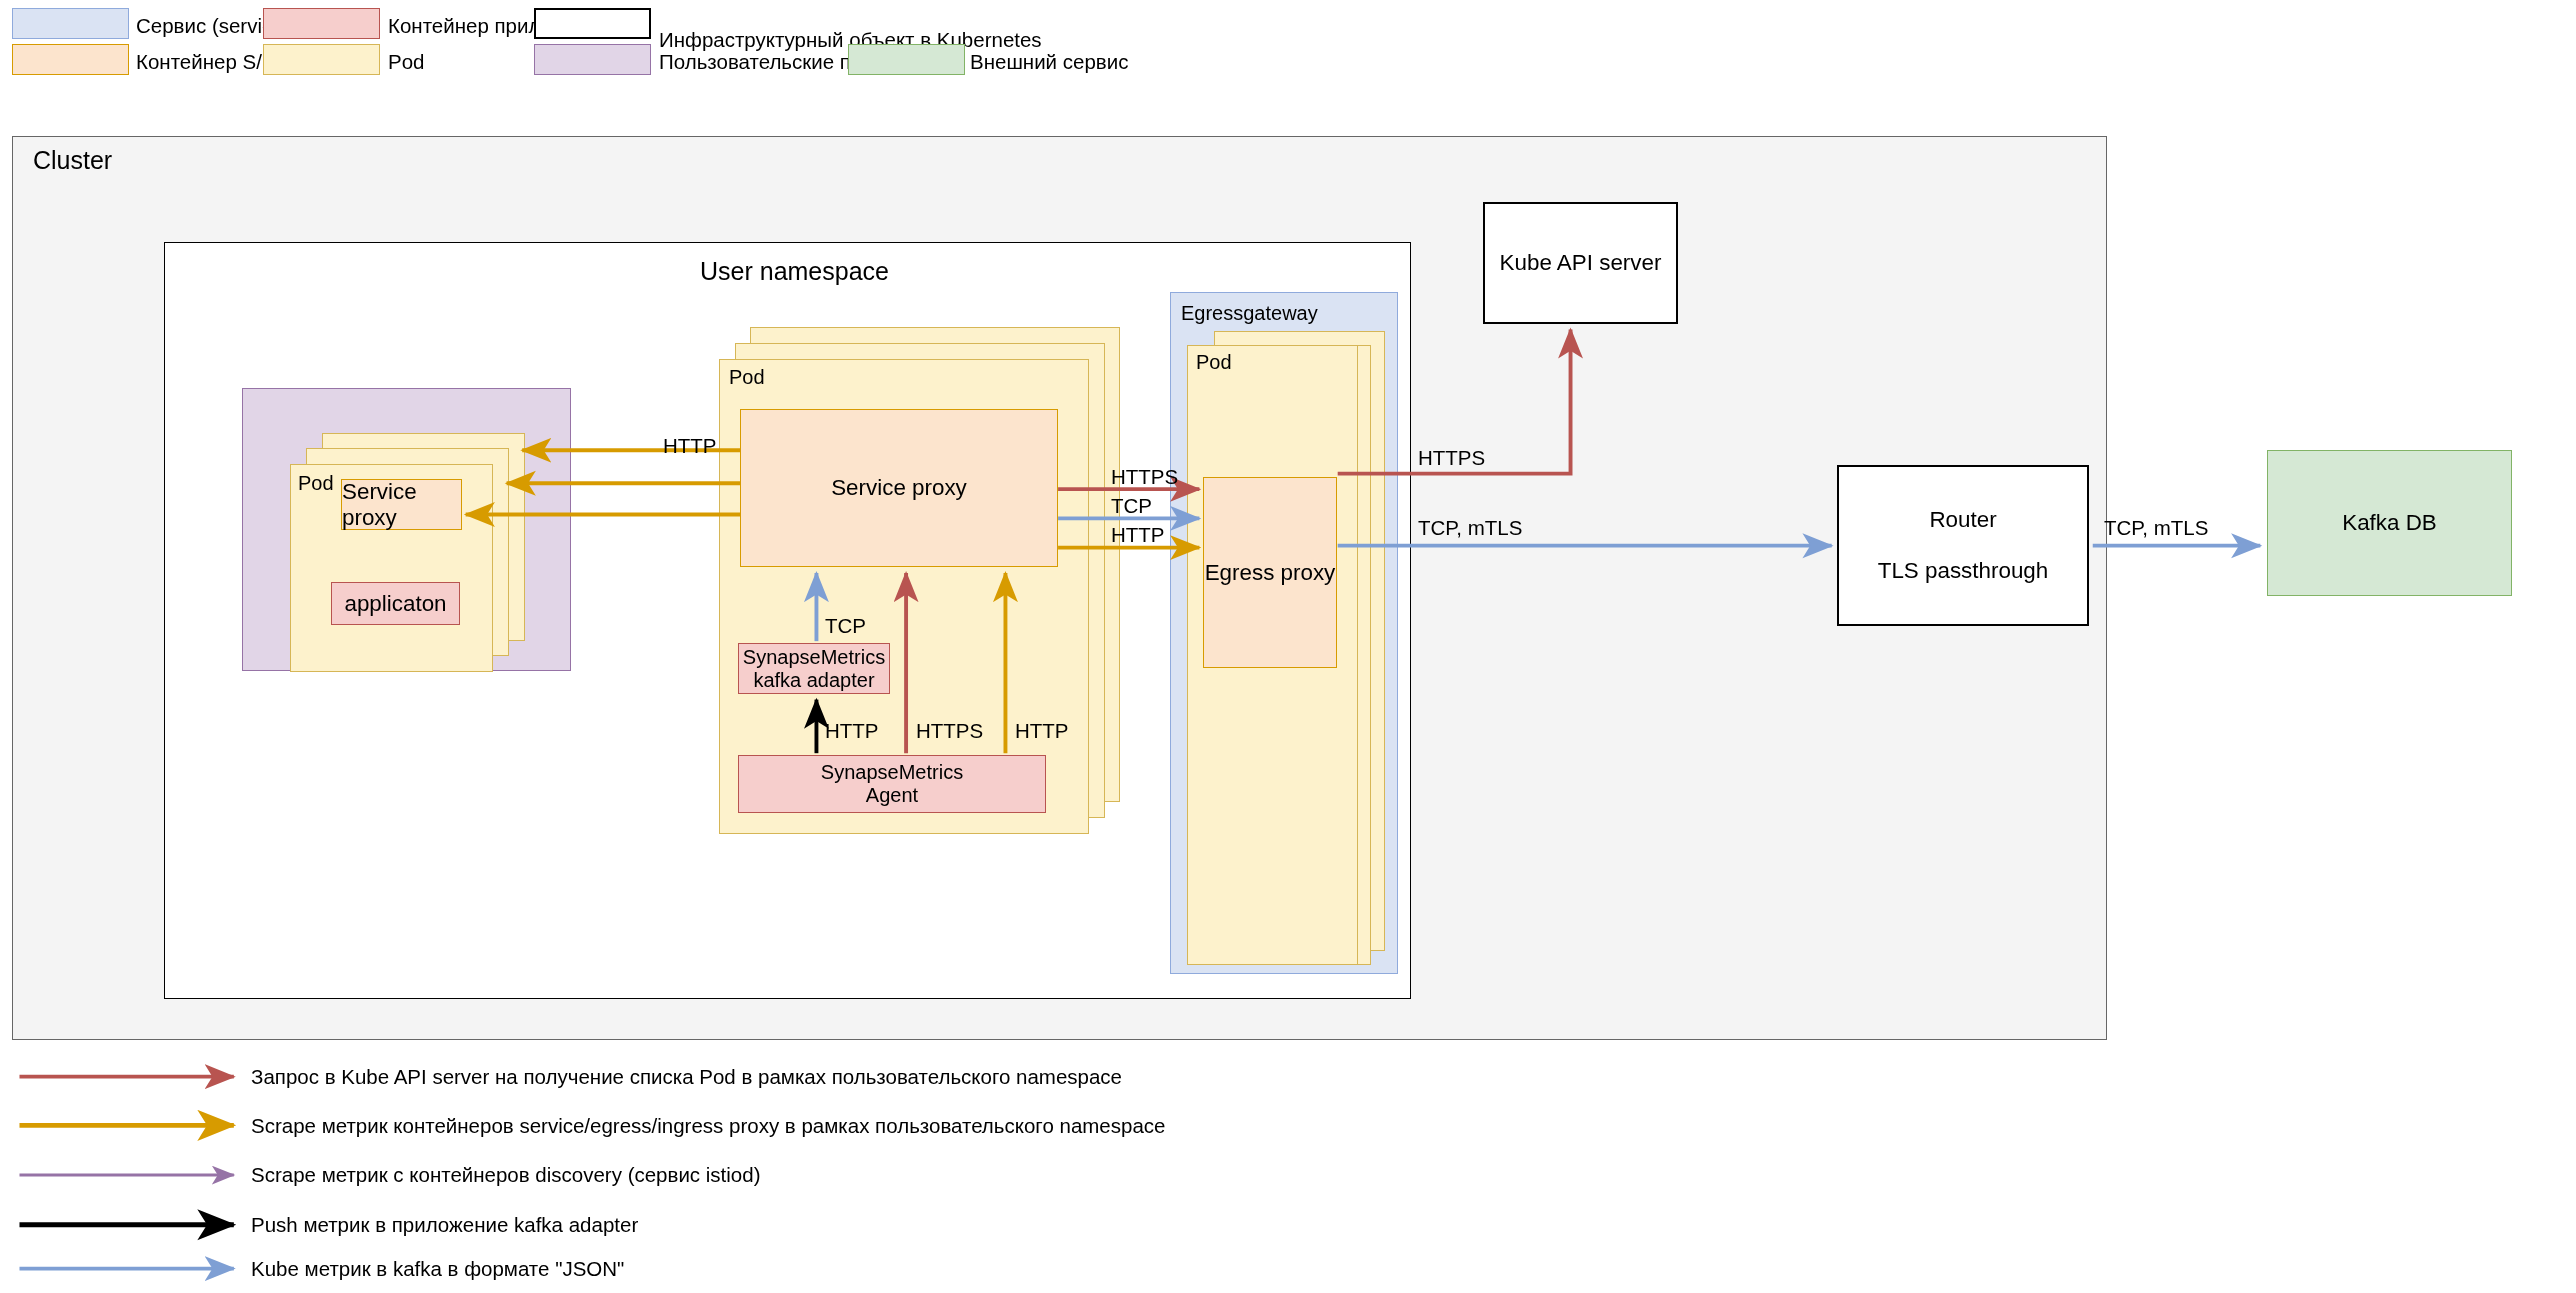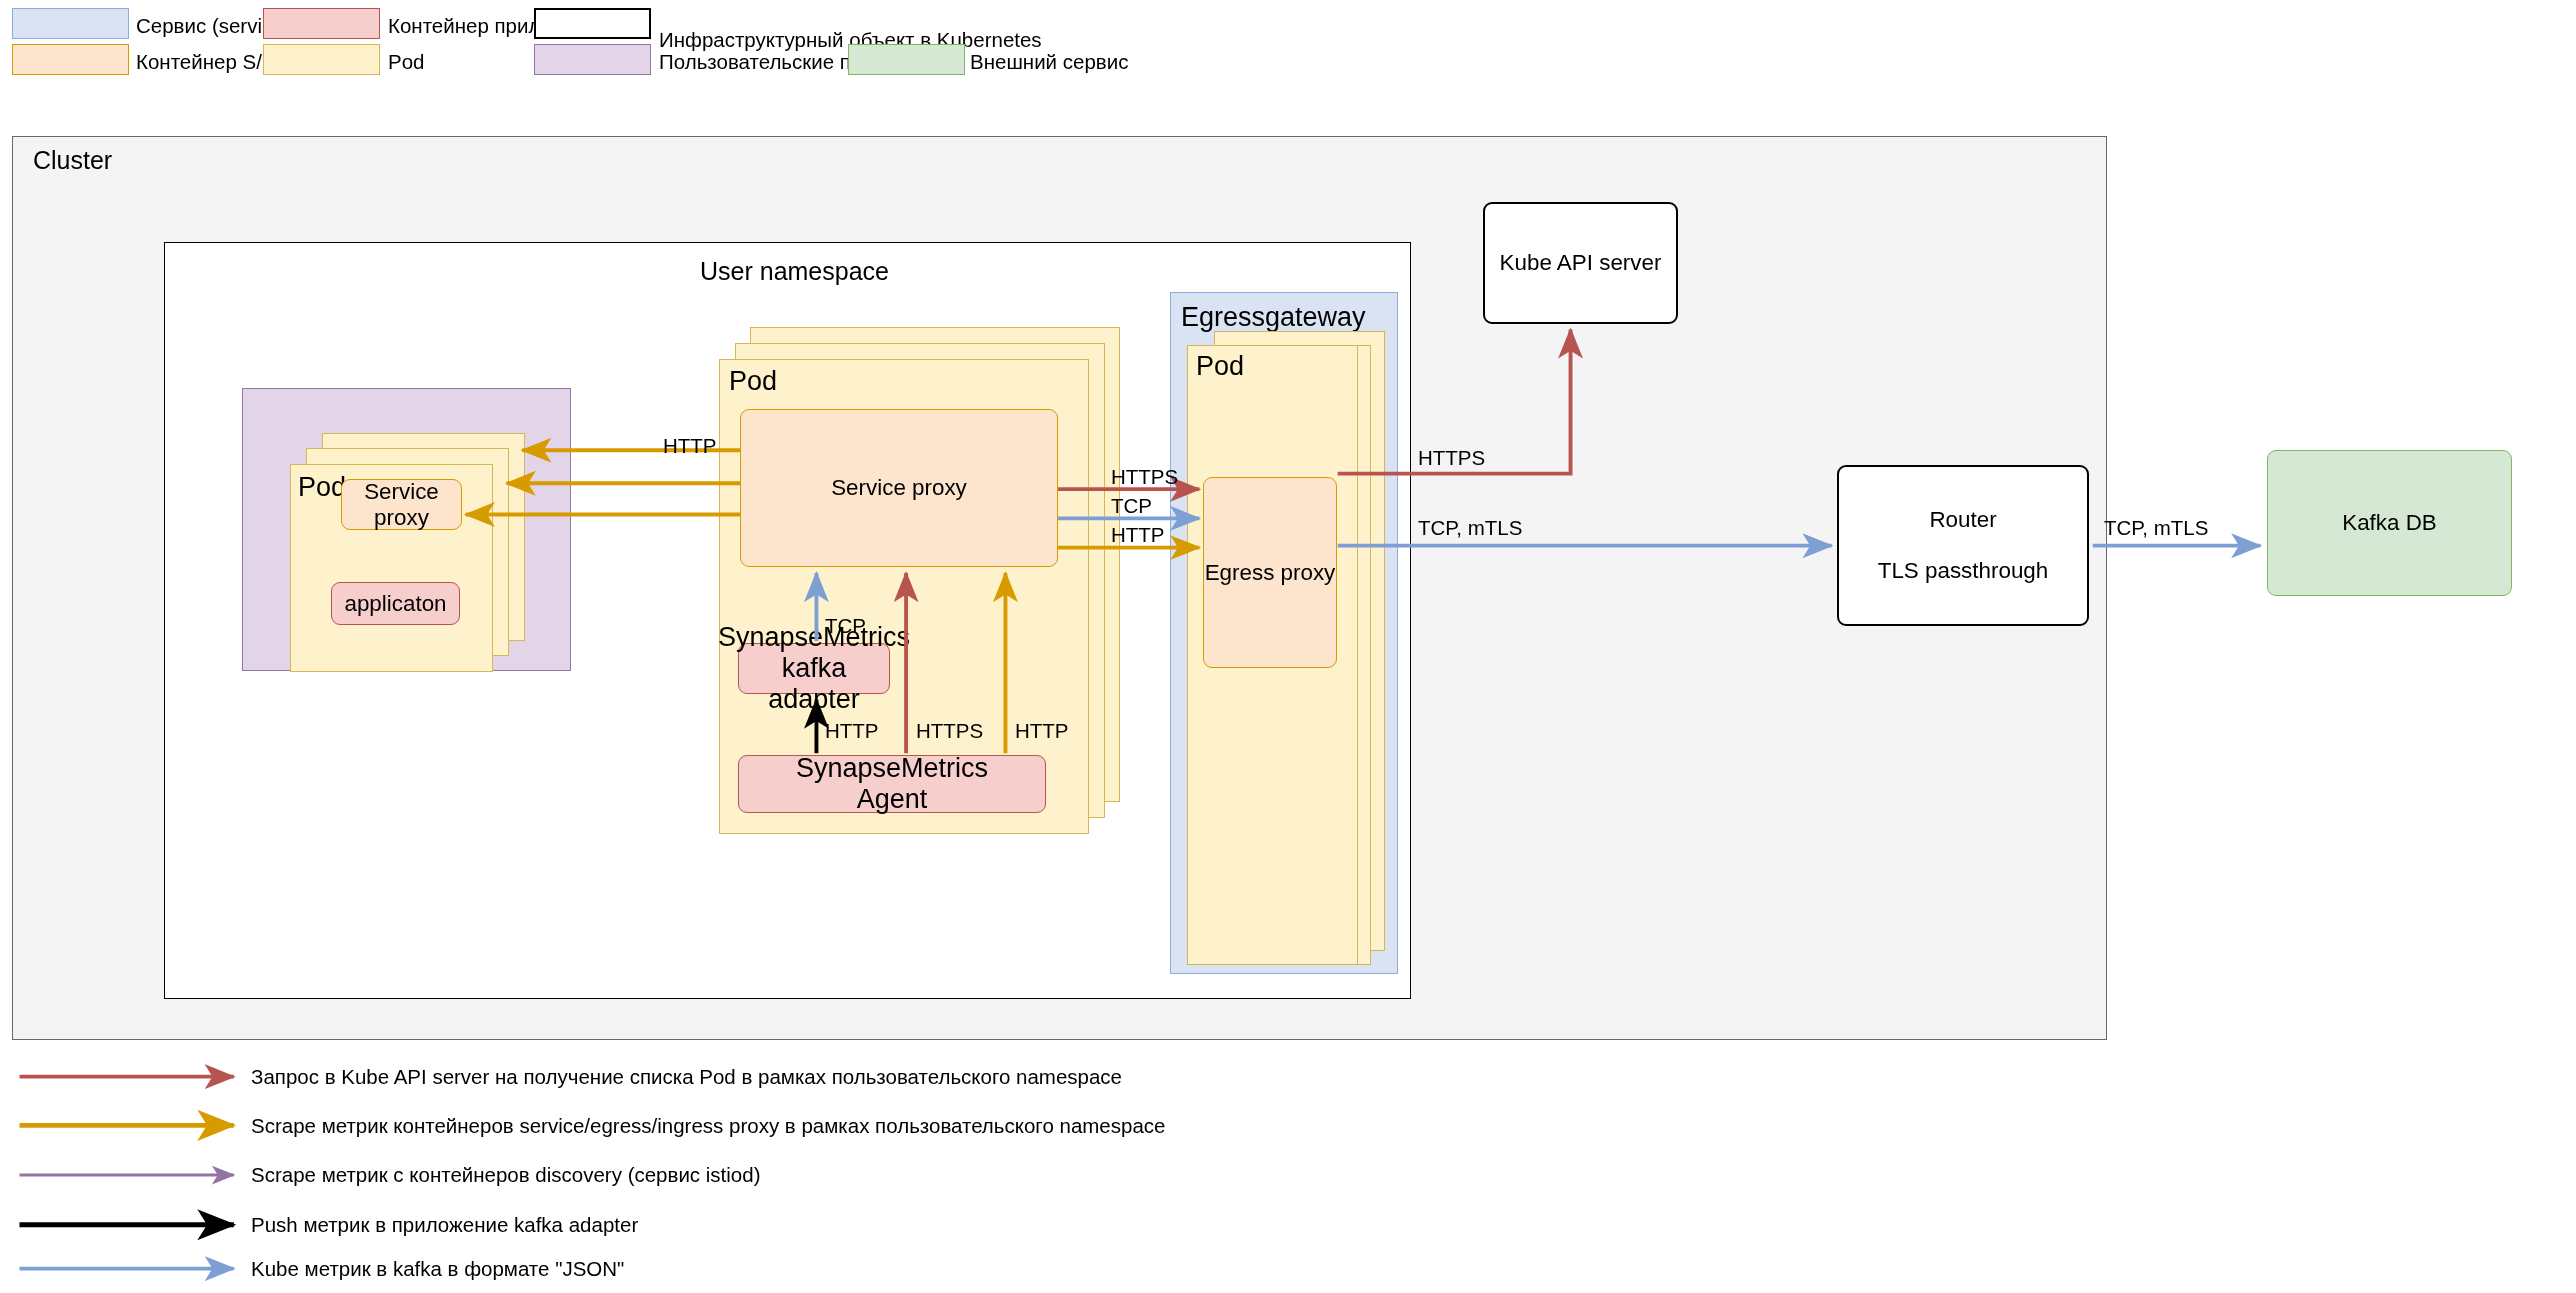--- a/index.html
+++ b/index.html
@@ -1,41 +1,41 @@
 <!DOCTYPE html>
 <html><head>
 <meta charset="utf-8">
 <style>
   html,body{margin:0;padding:0;background:#ffffff;}
   body{font-family:"Liberation Sans",sans-serif;color:#000;}
   #canvas{position:relative;width:2576px;height:1294px;overflow:hidden;background:#fff;}
 
   .abs{position:absolute;box-sizing:border-box;}
   .lbl{position:absolute;white-space:nowrap;line-height:1.15;}
-  .ctr{display:flex;align-items:center;justify-content:center;text-align:center;border-radius:9px;}
+  .ctr{display:flex;align-items:center;justify-content:center;}
 
   
   .sw-service   {background:#dae3f3;border:1.9px solid #8faadc;}
   .sw-appcont   {background:#f6cecc;border:1.9px solid #b85450;}
   .sw-infra     {background:#ffffff;border:2.9px solid #000000;}
   .sw-sieproxy  {background:#fce4cd;border:1.9px solid #d79b00;}
   .sw-pod       {background:#fdf2cc;border:1.9px solid #d6b656;}
   .sw-userapp   {background:#e1d5e7;border:1.9px solid #9673a6;}
   .sw-extsvc    {background:#d5e8d4;border:1.9px solid #82b366;}
 
   .legend-txt{font-size:20.5px;}
   .legend-sw{}
 
   
   .cluster-box{background:#f4f4f4;border:1.9px solid #666;}
   .ns-box{background:#ffffff;border:1.9px solid #000;}
 
   .title-txt{font-size:25px;}
   .node-txt{font-size:22.4px;}
-  .small-txt{font-size:27px;}
+  .small-txt{font-size:20px;}
   .proto-txt{font-size:20.5px;background:transparent;}
 
   svg{position:absolute;left:0;top:0;overflow:visible;}
   .bl-txt{font-size:20.5px;}
 </style>
 </head>
 <body>
 
 <div id="canvas">
 

